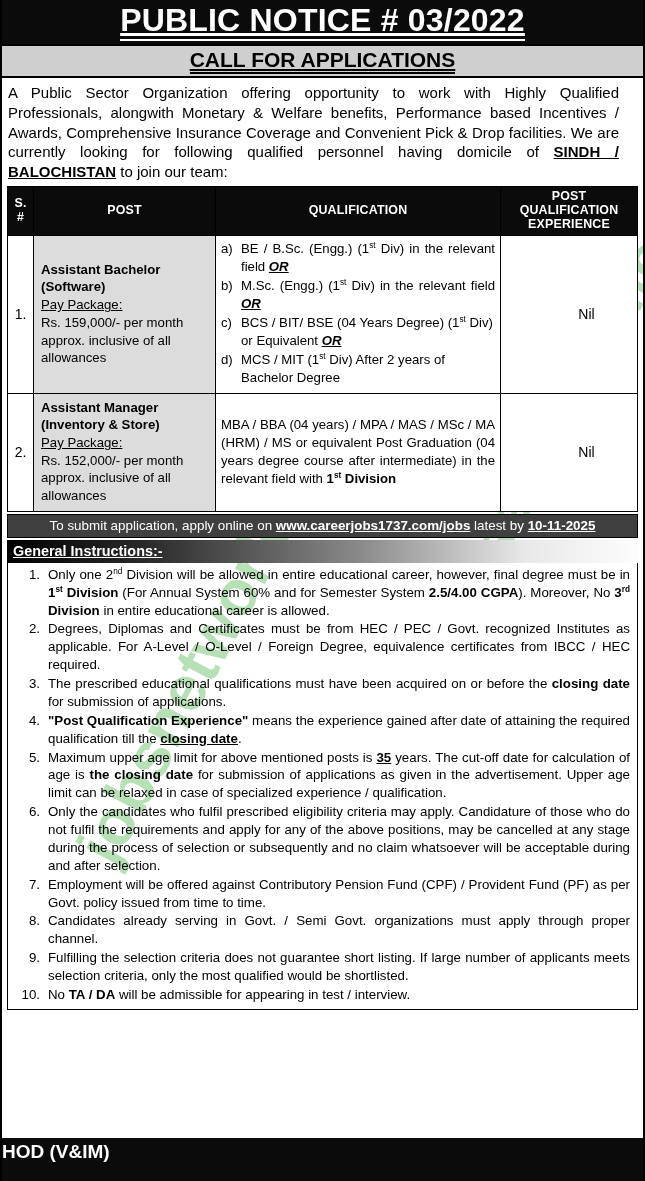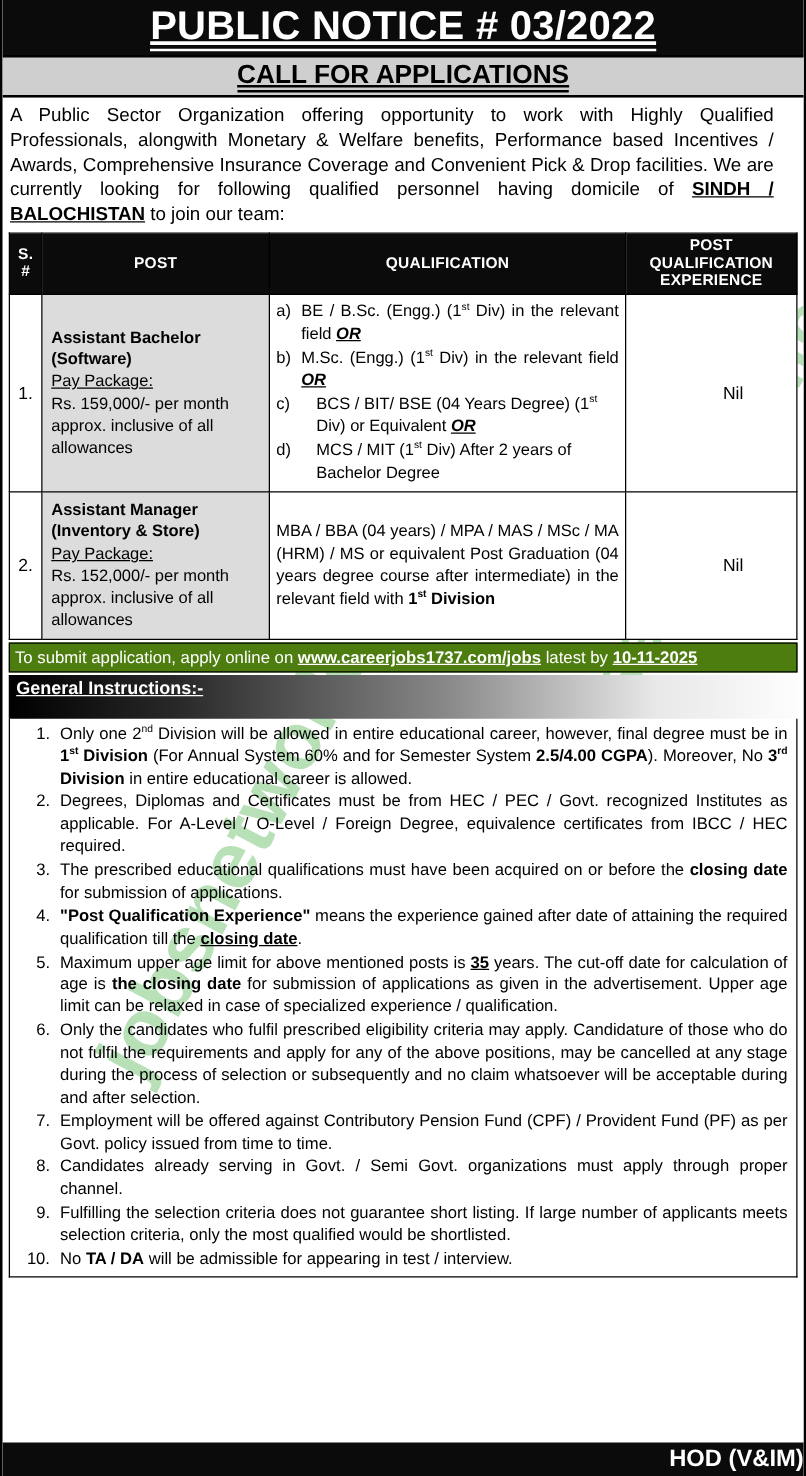--- a/index.html
+++ b/index.html
@@ -143,42 +143,42 @@
     margin-bottom: 1px;
   }
   .qlist .marker {
     width: 20px;
     flex: 0 0 20px;
   }
   .qlist .qtext {
     flex: 1 1 auto;
     text-align: justify;
   }
-  .qlist .qtext.nojust { text-align: left; margin-left: 12px; }
+  .qlist .qtext.nojust { text-align: left; }
   sup { font-size: .62em; vertical-align: super; line-height: 0; }
   .or { font-weight: bold; font-style: italic; text-decoration: underline; }
   .bold { font-weight: bold; }
 
   
   .apply-band {
     margin: 2px 5px 0 5px;
-    background: #4d7c0f;
+    background: #404040;
     color: #fff;
     font-size: 13.4px;
-    text-align: left;
+    text-align: center;
     padding: 3px 4px 4px 4px;
     border: 1px solid #000;
   }
   .apply-band .ub { font-weight: bold; text-decoration: underline; }
 
   
   .gi-header {
     margin: 2px 5px 0 5px;
     background: linear-gradient(to right, #000 0%, #2a2a2a 22%, #8a8a8a 56%, #e8e8e8 82%, #fdfdfd 100%);
-    padding: 2px 0 15px 6px;
+    padding: 2px 0 3px 6px;
   }
   .gi-header span {
     color: #fff;
     font-size: 14.4px;
     font-weight: bold;
     text-decoration: underline;
   }
 
   .gi-body {
     margin: 0 5px;
@@ -211,24 +211,24 @@
   .bu { font-weight: bold; text-decoration: underline; }
 
   
   .footer-band {
     position: absolute;
     left: 0;
     right: 0;
     bottom: 0;
     background: #0b0b0b;
     color: #fff;
-    text-align: right;
+    text-align: left;
     font-size: 19px;
     font-weight: bold;
-    padding: 3px 0 2px 0;
+    padding: 3px 0 18px 0;
   }
   .content-wrap { position: relative; z-index: 10; }
 </style>
 </head>
 <body>
 
 <div id="page">
 
   <div class="watermark-layer">
     <div class="wm wm-a">jobsnetwork</div>

